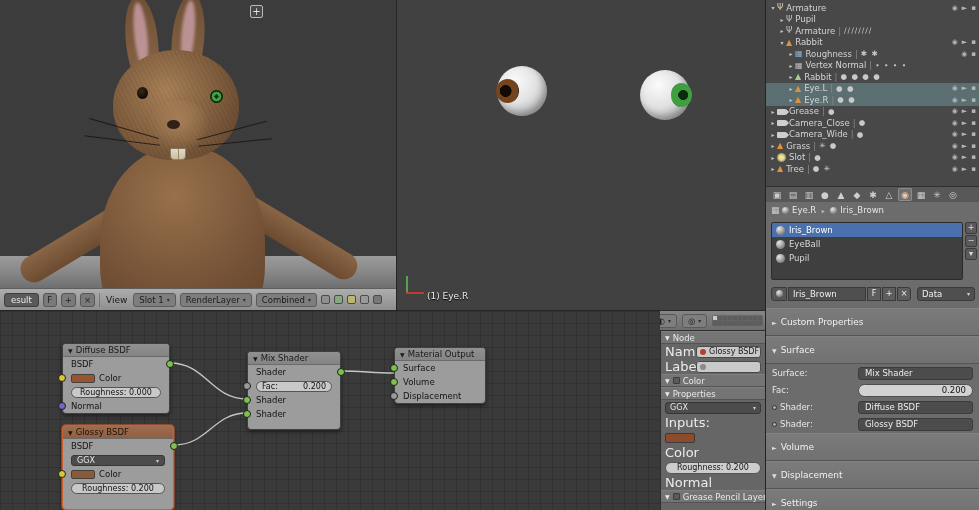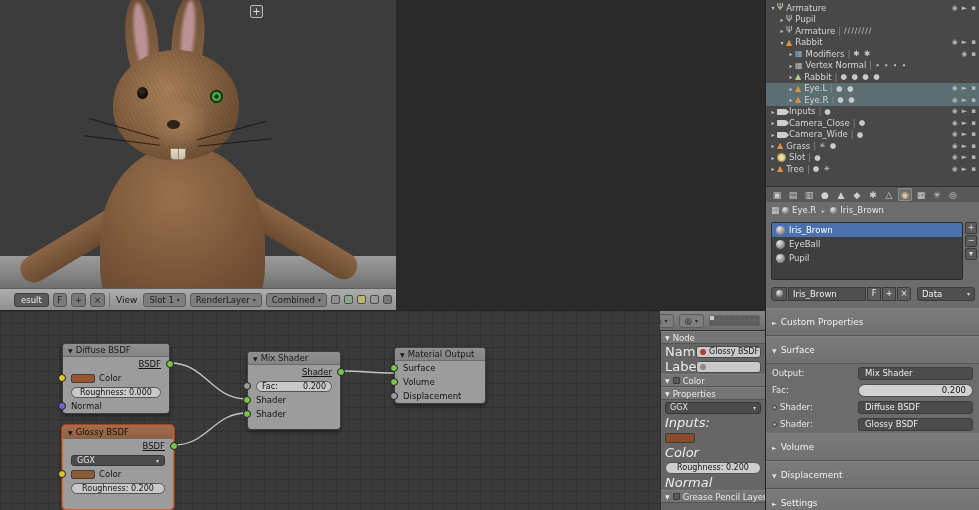--- a/index.html
+++ b/index.html
@@ -38,21 +38,21 @@
   .w2{left:84px;top:140px;width:76px;transform:rotate(7deg);}
   .w3{left:196px;top:130px;width:72px;transform:rotate(-15deg);}
   .w4{left:198px;top:142px;width:74px;transform:rotate(-6deg);}
   .rb-teeth{position:absolute;left:170px;top:148px;width:16px;height:12px;border-radius:0 0 4px 4px;
           background:linear-gradient(#e4d9c4,#cbbfa4);border:1px solid rgba(60,40,20,.5);}
   .rb-teeth::after{content:"";position:absolute;left:50%;top:0;bottom:0;width:1px;background:#9a8a6a;}
   .corner-plus{position:absolute;left:250px;top:5px;width:13px;height:13px;border:1px solid #b9b9b9;border-radius:2px;
           color:#e2e2e2;font-size:10px;line-height:11px;text-align:center;background:rgba(255,255,255,.07);}
 
   
-  .hdr{display:flex;align-items:center;gap:4px;padding:0 4px;color:#1c1c1c;font-size:9px;justify-content:flex-end;}
+  .hdr{display:flex;align-items:center;gap:4px;padding:0 4px;color:#1c1c1c;font-size:9px;}
   .img-header{position:absolute;left:0;bottom:0;width:396px;height:22px;
           background:linear-gradient(#adadad,#8f8f8f);border-top:1px solid #5e5e5e;}
   .db-field{height:14px;padding:0 6px;background:#595959;border:1px solid #3e3e3e;border-radius:3px;
           color:#ececec;font-size:8.5px;display:inline-flex;align-items:center;}
   .hbtn{height:14px;min-width:14px;padding:0 3px;background:#7a7a7a;border:1px solid #565656;border-radius:3px;
           color:#222;font-size:8.5px;display:inline-flex;align-items:center;justify-content:center;}
   .hsep{width:1px;height:14px;background:rgba(0,0,0,.25);}
   .hmenu{color:#171717;font-size:9px;padding:0 2px;}
   .hdrop{height:14px;padding:0 5px;background:#7e7e7e;border:1px solid #5a5a5a;border-radius:3px;color:#1b1b1b;
           display:inline-flex;align-items:center;gap:3px;font-size:8.5px;white-space:nowrap;}
@@ -92,21 +92,21 @@
       background-size:12px 12px;border-top:1px solid #262626;overflow:hidden;}
   .wires{position:absolute;left:0;top:0;}
   .node{position:absolute;background:#9c9c9c;border:1px solid #3f3f3f;border-radius:4px;
       box-shadow:0 2px 4px rgba(0,0,0,.45);}
   .nh{height:13px;display:flex;align-items:center;gap:3px;padding:0 5px;
       background:linear-gradient(#909090,#848484);border-bottom:1px solid #6b6b6b;
       border-radius:3px 3px 0 0;color:#191919;font-size:8.5px;white-space:nowrap;}
   .tri{font-size:6px;}
   .nrow{position:relative;height:14px;display:flex;align-items:center;gap:4px;padding:0 8px;
       font-size:8.5px;color:#141414;white-space:nowrap;}
-  .nrow.right{justify-content:flex-end;text-decoration:underline;}
+  .nrow.right{justify-content:flex-start;}
   .sock{position:absolute;width:8px;height:8px;border-radius:50%;border:1px solid #1e1e1e;top:50%;margin-top:-4px;}
   .sock.in{left:-5px;} .sock.out{right:-5px;}
   .sg{background:#7bc24c}.sy{background:#d9c832}.sv{background:#6f68c9}.sgr{background:#9a9a9a}
   .nslider{flex:1;height:11px;background:#c9c9c9;border:1px solid #555;border-radius:6px;
       display:flex;align-items:center;justify-content:center;color:#111;font-size:8px;}
   .nfac{justify-content:space-between;padding:0 5px;}
   .ndrop{flex:1;height:11px;background:#4c4c4c;border:1px solid #363636;border-radius:3px;
       display:flex;align-items:center;justify-content:space-between;padding:0 5px;color:#e8e8e8;font-size:8px;}
   .nswatch{width:24px;height:9px;border:1px solid #414141;border-radius:2px;}
   .dsw{background:#9a5530}.gsw{background:#8d5a36}
@@ -117,21 +117,21 @@
   #n-mix{left:247px;top:40px;width:94px;padding-bottom:8px;}
   #n-out{left:394px;top:36px;width:92px;}
 
   
   .nsb{position:absolute;left:660px;top:330px;width:105px;height:180px;background:#666;
       border-left:1px solid #2e2e2e;border-top:1px solid #2e2e2e;overflow:hidden;font-size:8.5px;color:#e8e8e8;}
   .sb-h{height:13px;background:#747474;border-bottom:1px solid rgba(0,0,0,.28);border-top:1px solid rgba(255,255,255,.08);
       display:flex;align-items:center;gap:3px;padding:0 4px;white-space:nowrap;overflow:hidden;}
   .sb-row{height:15px;display:flex;align-items:center;gap:3px;padding:0 4px;}
   .sb-lab{width:28px;flex:none;font-size:13px;color:#ececec;}
-  .sb-lab.wide{width:auto;font-style:italic;}
+  .sb-lab.wide{width:auto;}
   .sb-field{flex:1;height:12px;background:#c9c9c9;border:1px solid #4a4a4a;border-radius:3px;color:#1a1a1a;
       display:flex;align-items:center;gap:3px;padding:0 3px;font-size:8px;overflow:hidden;white-space:nowrap;}
   .reddot{width:6px;height:6px;border-radius:50%;background:#b04030;flex:none;}
   .graydot{width:6px;height:6px;border-radius:50%;background:#8a8a8a;flex:none;}
   .cb{width:7px;height:7px;border:1px solid #3c3c3c;background:#5a5a5a;border-radius:1px;flex:none;}
   .sb-drop{flex:1;height:12px;background:#4c4c4c;border:1px solid #363636;border-radius:3px;color:#e8e8e8;
       display:flex;align-items:center;justify-content:space-between;padding:0 4px;font-size:8px;}
   .sb-swatch{width:30px;height:10px;background:#8a4c2a;border:1px solid #3a3a3a;border-radius:2px;}
   .sb-slider{flex:1;height:12px;background:#cdcdcd;border:1px solid #555;border-radius:6px;color:#141414;
       display:flex;align-items:center;justify-content:center;font-size:8px;}
@@ -246,20 +246,26 @@
           <span class="da">▾</span>
         </span>
       <span class="chan c1"></span>
       <span class="chan c2"></span>
       <span class="chan c3"></span>
       <span class="chan c4"></span>
       <span class="chan c5"></span>
     </div>
   </div>
 
+  <div class="v3d">
+    <div class="eb left"></div>
+    <div class="eb right"></div>
+    <div class="axis"></div>
+    <div class="v3d-label">(1) Eye.R</div>
+  </div>
   <div class="v3d-header hdr">
     <span class="hdrop">
         <span class="gi">▦</span>
         <span class="da">▾</span>
       </span>
     <span class="hmenu">View</span>
     <span class="hmenu">Select</span>
     <span class="hmenu">Add</span>
     <span class="hmenu">Object</span>
     <span class="hdrop dark">
@@ -485,21 +491,21 @@
         <span>Rabbit</span>
         <span class="rst">
           <span>◉</span>
           <span>►</span>
           <span>▪</span>
         </span>
       </div>
     <div class="ol-row" style="--d:2">
         <span class="ol-tri">▸</span>
         <span class="ogi blue">▦</span>
-        <span>Modifiers</span>
+        <span>Roughness</span>
         <span class="ol-sep">|</span>
         <span class="ol-extra">✱ ✱</span>
         <span class="rst">
           <span>◉</span>
           <span>▪</span>
         </span>
       </div>
     <div class="ol-row" style="--d:2">
         <span class="ol-tri">▸</span>
         <span class="ogi gray">▦</span>
@@ -534,21 +540,21 @@
         <span class="ol-extra">● ●</span>
         <span class="rst">
           <span>◉</span>
           <span>►</span>
           <span>▪</span>
         </span>
       </div>
     <div class="ol-row" style="--d:0">
         <span class="ol-tri">▸</span>
         <span class="oi oi-cam"></span>
-        <span>Inputs</span>
+        <span>Grease</span>
         <span class="ol-sep">|</span>
         <span class="ol-extra">●</span>
         <span class="rst">
           <span>◉</span>
           <span>►</span>
           <span>▪</span>
         </span>
       </div>
     <div class="ol-row" style="--d:0">
         <span class="ol-tri">▸</span>
@@ -675,21 +681,21 @@
     <div class="panels">
       <div class="panel-h">
           <span class="tri">►</span>
           <span>Custom Properties</span>
         </div>
       <div class="panel-h">
           <span class="tri">▼</span>
           <span>Surface</span>
         </div>
       <div class="prow">
-        <span class="plabel">Output:</span>
+        <span class="plabel">Surface:</span>
         <span class="pdrop">
             <span>Mix Shader</span>
           </span>
       </div>
       <div class="prow">
         <span class="plabel">Fac:</span>
         <span class="pslider">0.200</span>
       </div>
       <div class="prow">
         <span class="plabel">

